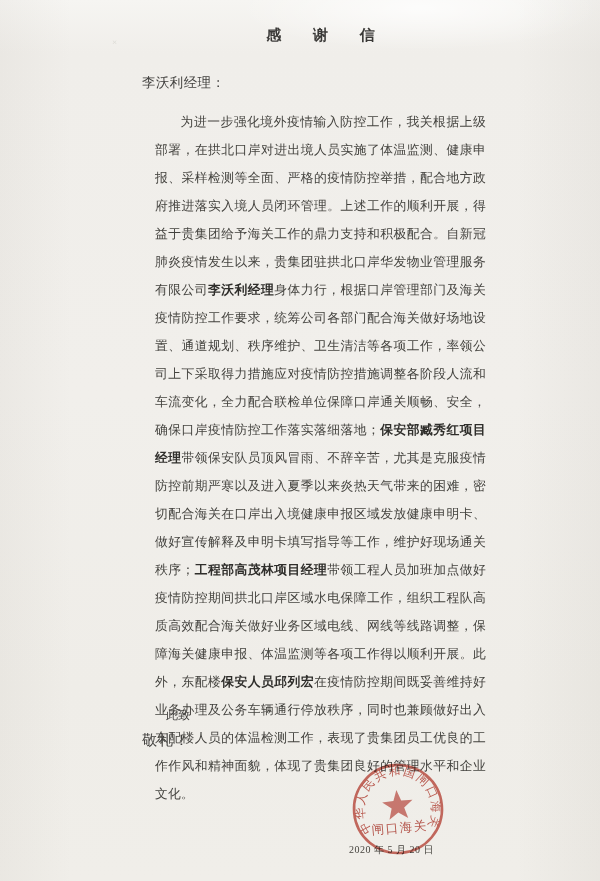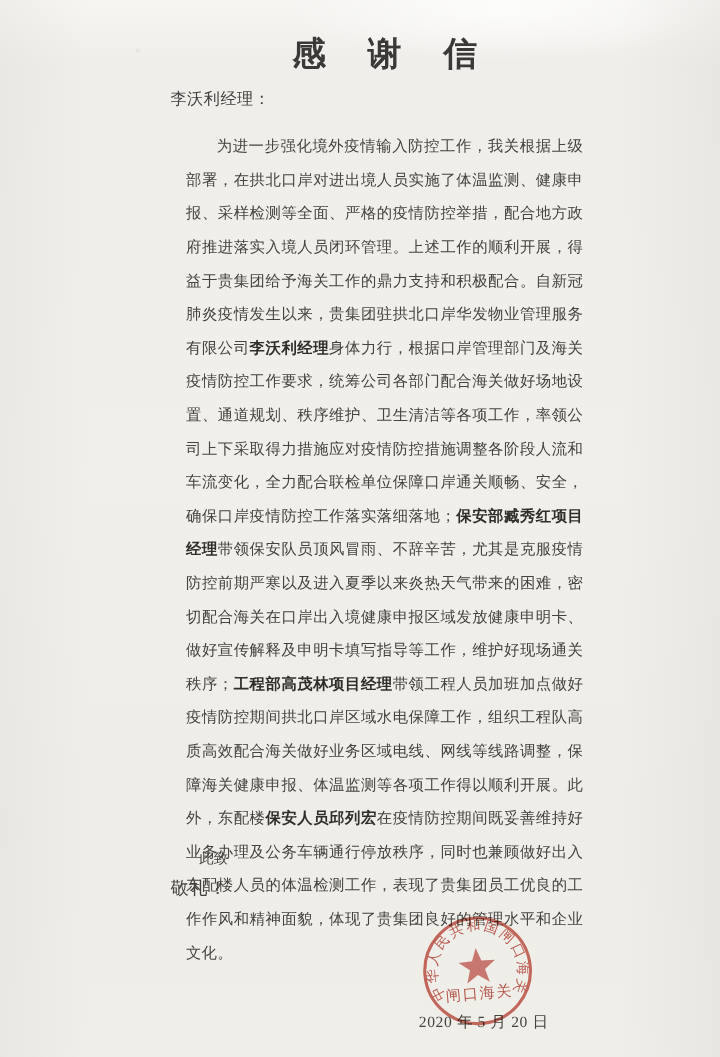--- a/index.html
+++ b/index.html
@@ -14,21 +14,21 @@
     font-family:"Liberation Serif","DejaVu Serif",serif;
     color:#42413f;
   }
   .shade{
     position:absolute;inset:0;pointer-events:none;
     background:linear-gradient(90deg, rgba(120,110,95,.05) 0%, rgba(255,255,255,0) 12%, rgba(255,255,255,0) 86%, rgba(120,110,95,.06) 100%);
   }
   .title{
     position:absolute;left:142px;top:26px;width:357px;
     text-align:center;
-    font-size:28px;font-weight:700;color:#3a3937;
+    font-size:15px;font-weight:700;color:#3a3937;
     letter-spacing:14px;text-indent:14px;
     white-space:nowrap;
   }
   .salutation{
     position:absolute;left:142px;top:74px;
     font-size:13.4px;color:#42413f;letter-spacing:.5px;
   }
   .body-text{
     position:absolute;left:142px;top:95px;width:357px;
   }
@@ -45,21 +45,21 @@
   .regards{
     position:absolute;left:142px;top:707px;
     font-size:12px;text-indent:2em;
   }
   .salute{
     position:absolute;left:142px;top:731px;
     font-size:15px;letter-spacing:1px;
   }
   .date{
     position:absolute;left:349px;top:843px;
-    font-size:13px;color:#46443f;letter-spacing:.5px;
+    font-size:10px;color:#46443f;letter-spacing:.5px;
     z-index:1;
   }
   .seal{
     position:absolute;left:346px;top:757px;
     width:104px;height:104px;
     transform:rotate(-5deg);
     mix-blend-mode:multiply;
     opacity:.88;
     z-index:2;
     pointer-events:none;

